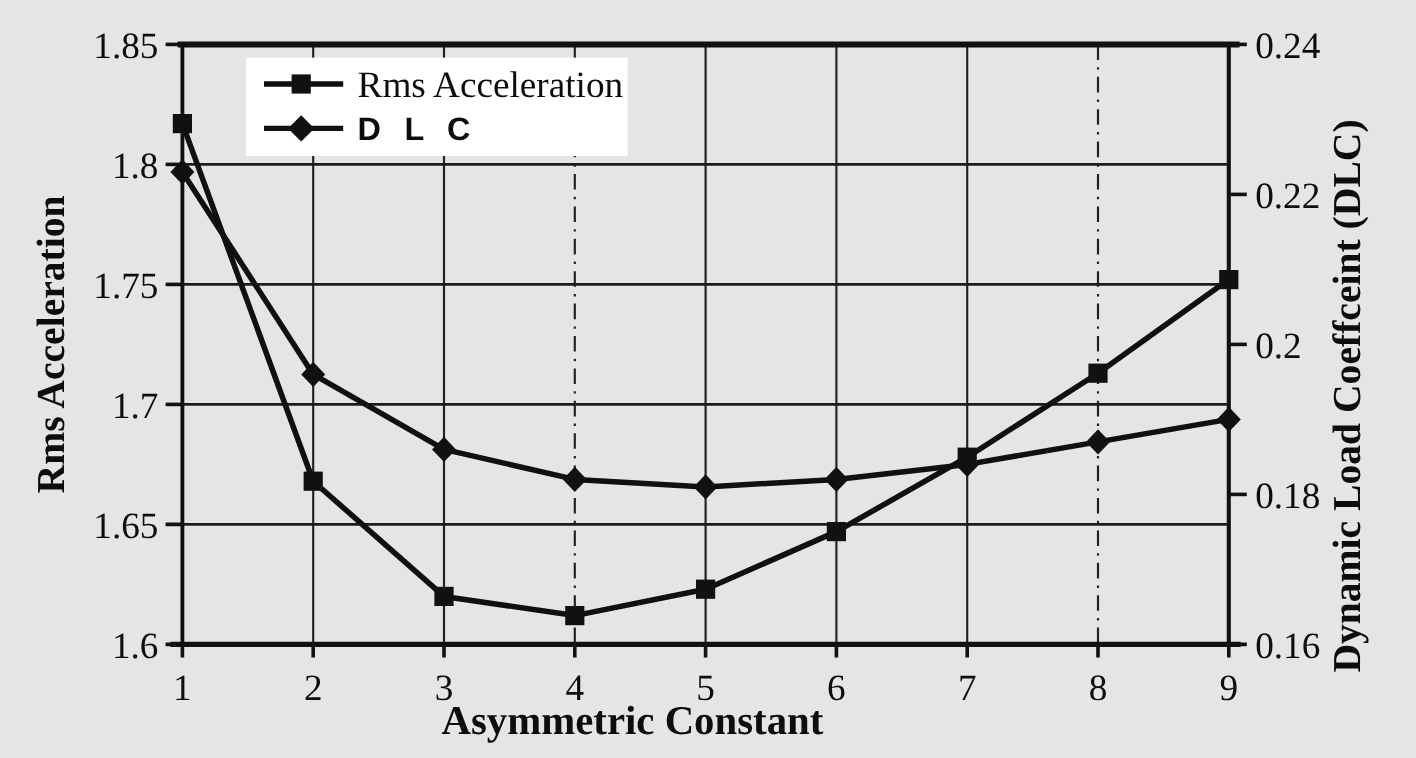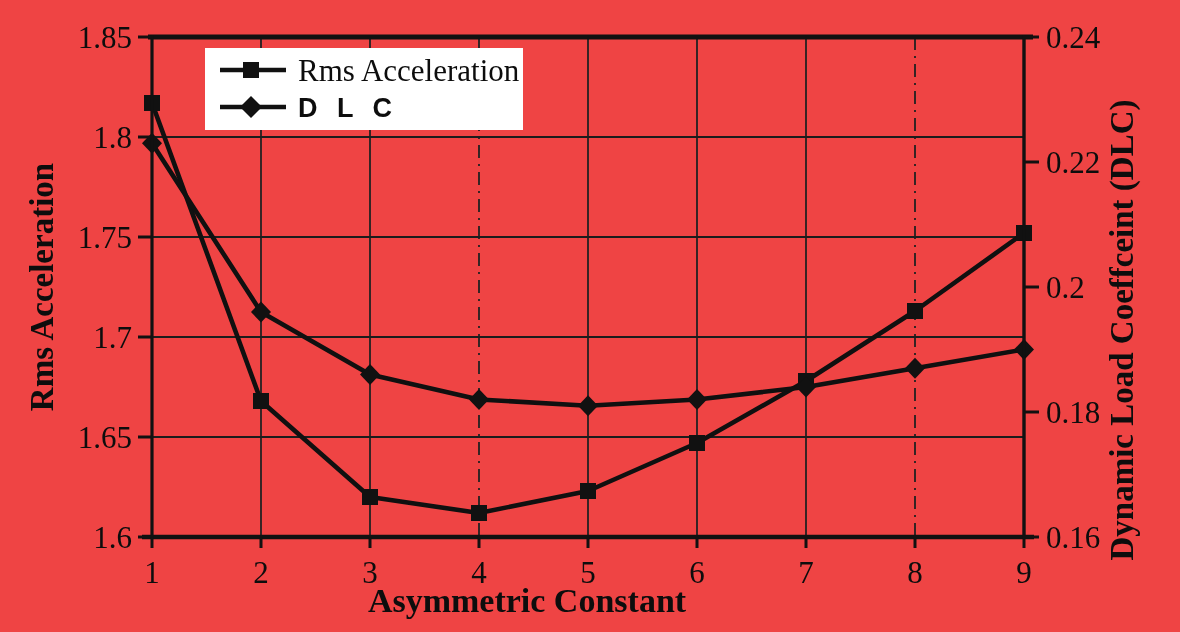--- a/index.html
+++ b/index.html
@@ -1,17 +1,17 @@
 <!DOCTYPE html>
 <html><head>
 <meta charset="utf-8">
 <style>
   html,body{margin:0;padding:0;background:#ffffff;}
   .stage{
-    position:relative;width:1180px;height:632px;background:#ef4444;overflow:hidden;
+    position:relative;width:1180px;height:632px;background:#e5e5e5;overflow:hidden;
     font-family:"Liberation Serif","DejaVu Serif",serif;
   }
   svg{display:block;}
   .ink{stroke:#111;fill:none;}
   text{fill:#0d0d0d;}
   .tick-label{font-size:31px;font-family:"Liberation Serif","DejaVu Serif",serif;}
   .axis-title{font-size:33px;font-weight:bold;font-family:"Liberation Serif","DejaVu Serif",serif;}
   .x-title{font-size:34px;font-weight:bold;}
   .legend-serif{font-size:31px;font-family:"Liberation Serif","DejaVu Serif",serif;}
   .legend-sans{font-size:27px;font-weight:bold;font-family:"Liberation Sans","DejaVu Sans",sans-serif;letter-spacing:6px;}

